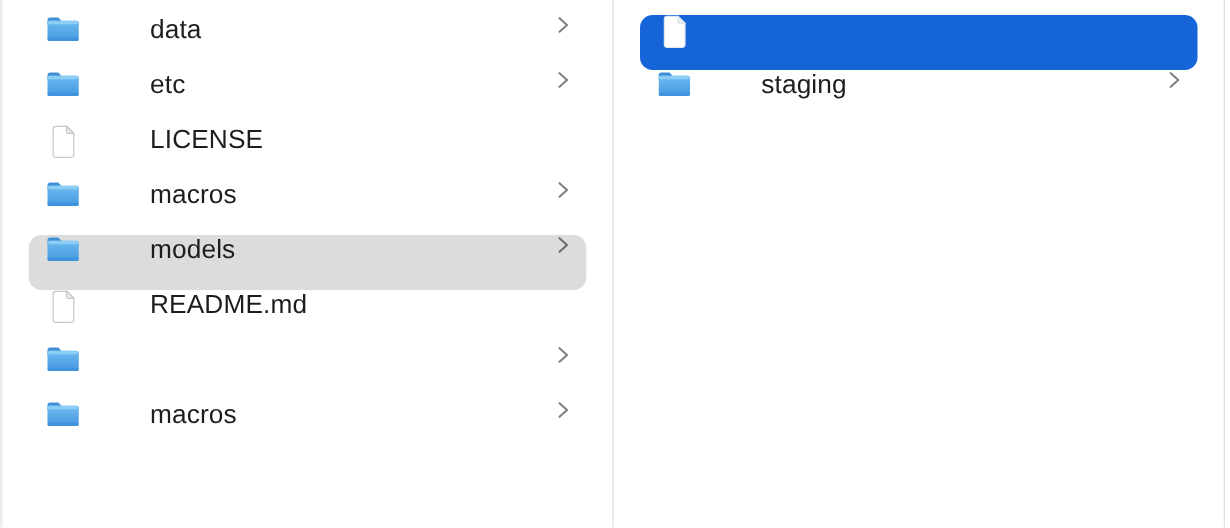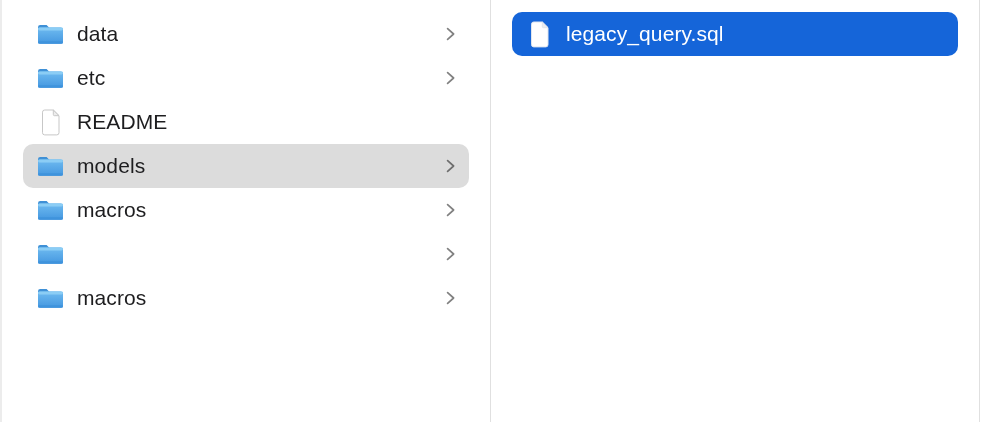--- a/index.html
+++ b/index.html
@@ -28,24 +28,25 @@
   }
   .column.empty {
     flex: 1;
     border-right: none;
   }
   .row {
     height: 44px;
     margin: 0 21px;
     padding: 0 10px 0 13px;
     display: flex;
-    align-items: center;
+    align-items: flex-start;
     border-radius: 10px;
     color: var(--text, #1d1d1f);
     cursor: default;
+    gap: 43px;
   }
   .row.sel-inactive { background: var(--sel-inactive, #dcdcdc); }
   .row.sel-active   { background: var(--sel-active, #1565d9); color: var(--sel-active-text, #ffffff); }
   .icon {
     width: 28px;
     display: flex;
     justify-content: center;
     align-items: center;
     flex: none;
   }
@@ -115,23 +116,45 @@
   </svg>
         </span>
   </div>
       <div class="row">
     <span class="icon">
           <svg width="21" height="27" viewBox="0 0 21 27">
     <path class="doc-edge" d="M2.5 3.2 a2.2 2.2 0 0 1 2.2-2.2 h8.6 l5.7 5.7 v17 a2.2 2.2 0 0 1 -2.2 2.2 H4.7 a2.2 2.2 0 0 1 -2.2-2.2 Z" fill="#ffffff" stroke="#c7c7c7" stroke-width="1"></path>
     <path class="doc-edge" d="M13.3 1 v4.5 a1.2 1.2 0 0 0 1.2 1.2 H19 Z" fill="#ededed" stroke="#c7c7c7" stroke-width="1" stroke-linejoin="round"></path>
   </svg>
         </span>
-    <span class="label">README</span>
+    <span class="label">LICENSE</span>
     <span class="chevron" style="visibility: hidden;"></span>
   </div>
+      <div class="row">
+    <span class="icon">
+          <svg width="27" height="22" viewBox="0 0 27 22">
+    <defs>
+      <linearGradient id="folder-grad" x1="0" y1="0" x2="0" y2="1">
+        <stop offset="0" stop-color="#6fbbf0"></stop>
+        <stop offset="1" stop-color="#4497e0"></stop>
+      </linearGradient>
+    </defs>
+    <path d="M1 4.2 a2.2 2.2 0 0 1 2.2-2.2 h6.4 l2.7 2.7 h11.5 a2.2 2.2 0 0 1 2.2 2.2 v1 H1 Z" fill="#3f90d6"></path>
+    <rect x="1" y="4.6" width="25" height="16.2" rx="2.2" fill="url(#folder-grad)"></rect>
+    <rect x="1" y="4.6" width="25" height="2.8" rx="1.4" fill="#8bcdf5"></rect>
+    <rect x="1" y="18.2" width="25" height="2.6" rx="1.3" fill="#3f93dc"></rect>
+  </svg>
+        </span>
+    <span class="label">macros</span>
+    <span class="chevron">
+          <svg width="11" height="16" viewBox="0 0 11 16">
+    <path d="M2.6 2.6 L8.6 8 L2.6 13.4" fill="none" stroke="#818181" stroke-width="1.7" stroke-linecap="round" stroke-linejoin="round"></path>
+  </svg>
+        </span>
+  </div>
       <div class="row sel-inactive">
     <span class="icon">
           <svg width="27" height="22" viewBox="0 0 27 22">
     <defs>
       <linearGradient id="folder-grad" x1="0" y1="0" x2="0" y2="1">
         <stop offset="0" stop-color="#6fbbf0"></stop>
         <stop offset="1" stop-color="#4497e0"></stop>
       </linearGradient>
     </defs>
     <path d="M1 4.2 a2.2 2.2 0 0 1 2.2-2.2 h6.4 l2.7 2.7 h11.5 a2.2 2.2 0 0 1 2.2 2.2 v1 H1 Z" fill="#3f90d6"></path>
@@ -142,39 +165,27 @@
         </span>
     <span class="label">models</span>
     <span class="chevron">
           <svg width="11" height="16" viewBox="0 0 11 16">
     <path d="M2.6 2.6 L8.6 8 L2.6 13.4" fill="none" stroke="#818181" stroke-width="1.7" stroke-linecap="round" stroke-linejoin="round"></path>
   </svg>
         </span>
   </div>
       <div class="row">
     <span class="icon">
-          <svg width="27" height="22" viewBox="0 0 27 22">
-    <defs>
-      <linearGradient id="folder-grad" x1="0" y1="0" x2="0" y2="1">
-        <stop offset="0" stop-color="#6fbbf0"></stop>
-        <stop offset="1" stop-color="#4497e0"></stop>
-      </linearGradient>
-    </defs>
-    <path d="M1 4.2 a2.2 2.2 0 0 1 2.2-2.2 h6.4 l2.7 2.7 h11.5 a2.2 2.2 0 0 1 2.2 2.2 v1 H1 Z" fill="#3f90d6"></path>
-    <rect x="1" y="4.6" width="25" height="16.2" rx="2.2" fill="url(#folder-grad)"></rect>
-    <rect x="1" y="4.6" width="25" height="2.8" rx="1.4" fill="#8bcdf5"></rect>
-    <rect x="1" y="18.2" width="25" height="2.6" rx="1.3" fill="#3f93dc"></rect>
-  </svg>
-        </span>
-    <span class="label">macros</span>
-    <span class="chevron">
-          <svg width="11" height="16" viewBox="0 0 11 16">
-    <path d="M2.6 2.6 L8.6 8 L2.6 13.4" fill="none" stroke="#818181" stroke-width="1.7" stroke-linecap="round" stroke-linejoin="round"></path>
-  </svg>
-        </span>
+          <svg width="21" height="27" viewBox="0 0 21 27">
+    <path class="doc-edge" d="M2.5 3.2 a2.2 2.2 0 0 1 2.2-2.2 h8.6 l5.7 5.7 v17 a2.2 2.2 0 0 1 -2.2 2.2 H4.7 a2.2 2.2 0 0 1 -2.2-2.2 Z" fill="#ffffff" stroke="#c7c7c7" stroke-width="1"></path>
+    <path class="doc-edge" d="M13.3 1 v4.5 a1.2 1.2 0 0 0 1.2 1.2 H19 Z" fill="#ededed" stroke="#c7c7c7" stroke-width="1" stroke-linejoin="round"></path>
+  </svg>
+        </span>
+    <span class="label">README.md</span>
+    <span class="chevron" style="visibility: hidden;"></span>
   </div>
       <div class="row">
     <span class="icon">
           <svg width="27" height="22" viewBox="0 0 27 22">
     <defs>
       <linearGradient id="folder-grad" x1="0" y1="0" x2="0" y2="1">
         <stop offset="0" stop-color="#6fbbf0"></stop>
         <stop offset="1" stop-color="#4497e0"></stop>
       </linearGradient>
     </defs>
@@ -214,18 +225,39 @@
   </div>
     </div>
   <div class="column" id="col-1">
       <div class="row sel-active">
     <span class="icon">
           <svg width="21" height="27" viewBox="0 0 21 27">
     <path class="doc-edge" d="M2.5 3.2 a2.2 2.2 0 0 1 2.2-2.2 h8.6 l5.7 5.7 v17 a2.2 2.2 0 0 1 -2.2 2.2 H4.7 a2.2 2.2 0 0 1 -2.2-2.2 Z" fill="#ffffff" stroke="#c7c7c7" stroke-width="1"></path>
     <path class="doc-edge" d="M13.3 1 v4.5 a1.2 1.2 0 0 0 1.2 1.2 H19 Z" fill="#ededed" stroke="#c7c7c7" stroke-width="1" stroke-linejoin="round"></path>
   </svg>
         </span>
-    <span class="label">legacy_query.sql</span>
     <span class="chevron" style="visibility: hidden;"></span>
+  </div>
+      <div class="row">
+    <span class="icon">
+          <svg width="27" height="22" viewBox="0 0 27 22">
+    <defs>
+      <linearGradient id="folder-grad" x1="0" y1="0" x2="0" y2="1">
+        <stop offset="0" stop-color="#6fbbf0"></stop>
+        <stop offset="1" stop-color="#4497e0"></stop>
+      </linearGradient>
+    </defs>
+    <path d="M1 4.2 a2.2 2.2 0 0 1 2.2-2.2 h6.4 l2.7 2.7 h11.5 a2.2 2.2 0 0 1 2.2 2.2 v1 H1 Z" fill="#3f90d6"></path>
+    <rect x="1" y="4.6" width="25" height="16.2" rx="2.2" fill="url(#folder-grad)"></rect>
+    <rect x="1" y="4.6" width="25" height="2.8" rx="1.4" fill="#8bcdf5"></rect>
+    <rect x="1" y="18.2" width="25" height="2.6" rx="1.3" fill="#3f93dc"></rect>
+  </svg>
+        </span>
+    <span class="label">staging</span>
+    <span class="chevron">
+          <svg width="11" height="16" viewBox="0 0 11 16">
+    <path d="M2.6 2.6 L8.6 8 L2.6 13.4" fill="none" stroke="#818181" stroke-width="1.7" stroke-linecap="round" stroke-linejoin="round"></path>
+  </svg>
+        </span>
   </div>
     </div>
   <div class="column empty"></div>
 </div>
 
 </body></html>

